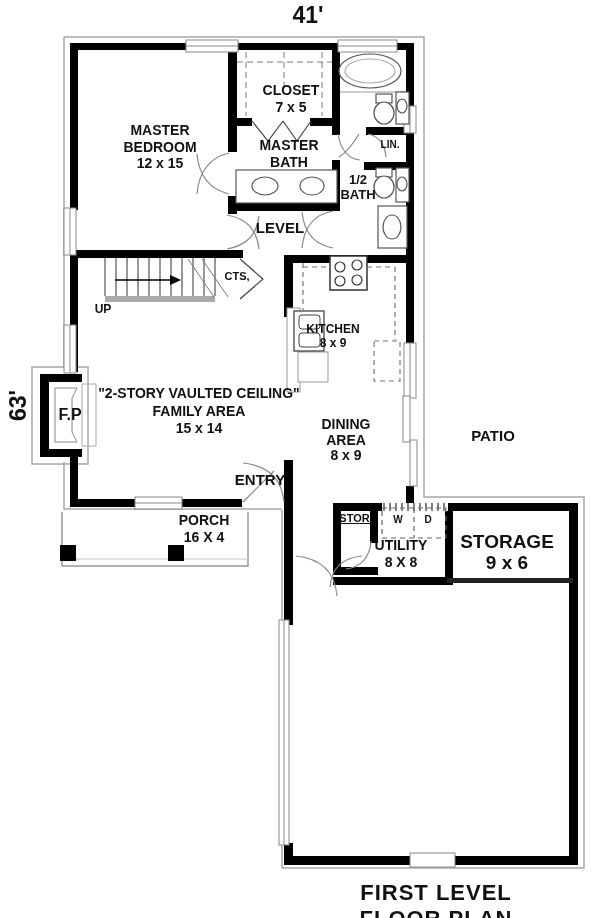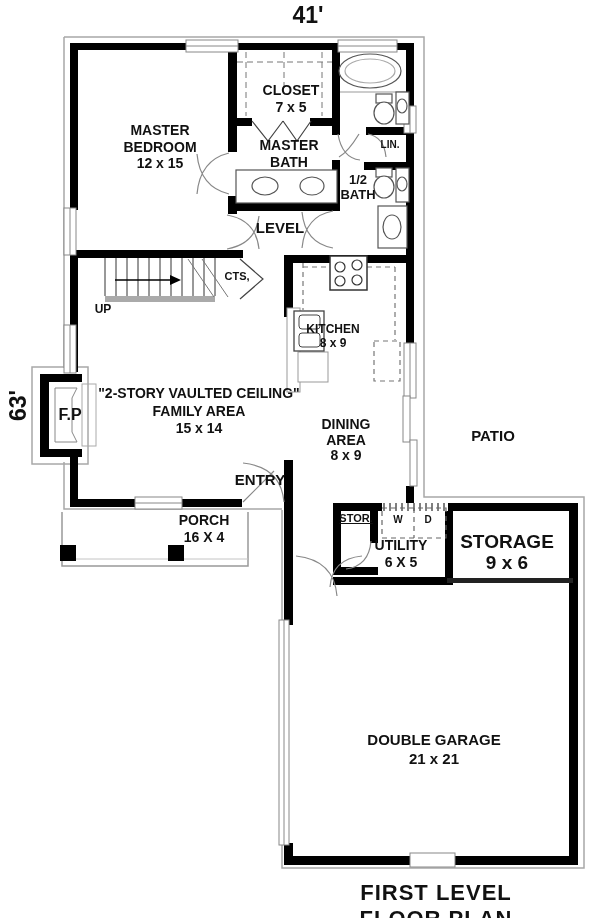--- a/index.html
+++ b/index.html
@@ -202,20 +202,18 @@
 8 x 9</div>
 <div class="lbl" style="left:493px;top:427px;font-size:15px;">PATIO</div>
 <div class="lbl" style="left:260px;top:461px;font-size:15px;margin-top:10px;">ENTRY</div>
 <div class="lbl" style="left:172px;top:512px;font-size:14px;margin-left:32px;">PORCH
 16 X 4</div>
 <div class="lbl" style="left:70px;top:406px;font-size:16px;">F.P</div>
 <div class="lbl" style="left:356px;top:512px;font-size:11px;text-decoration:underline;">STOR.</div>
 <div class="lbl" style="left:398px;top:514px;font-size:10px;">W</div>
 <div class="lbl" style="left:428px;top:514px;font-size:10px;">D</div>
 <div class="lbl" style="left:401px;top:537px;font-size:14px;">UTILITY
-6 X 5</div>
+8 X 8</div>
 <div class="lbl" style="left:507px;top:531px;font-size:19px;line-height:1.12;">STORAGE
 9 x 6</div>
-<div class="lbl" style="left:434px;top:731px;font-size:15px;line-height:1.25;">DOUBLE GARAGE
-21 x 21</div>
 <div class="lbl" style="left:436px;top:880px;font-size:22px;letter-spacing:1px;">FIRST LEVEL FLOOR PLAN</div>
 
 </div>
 
 </body></html>

